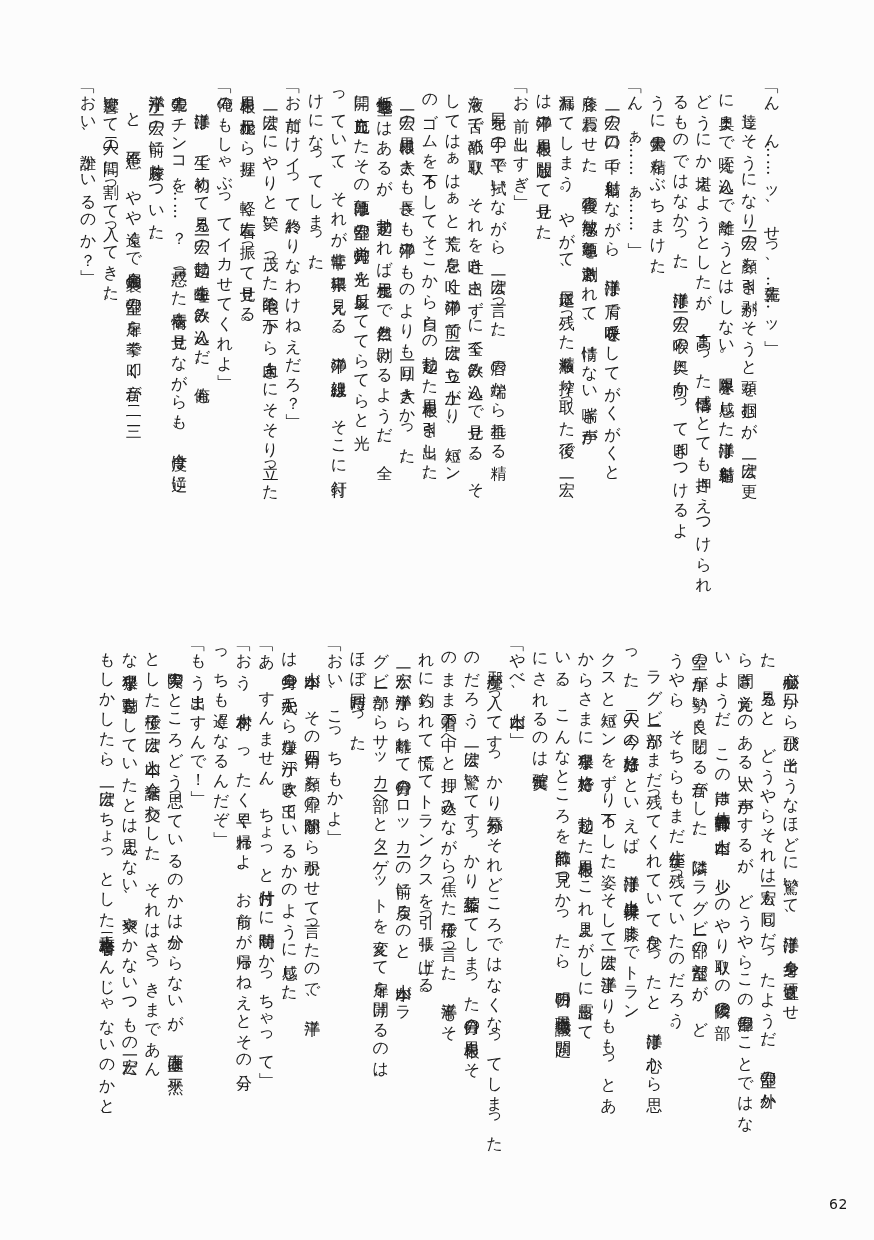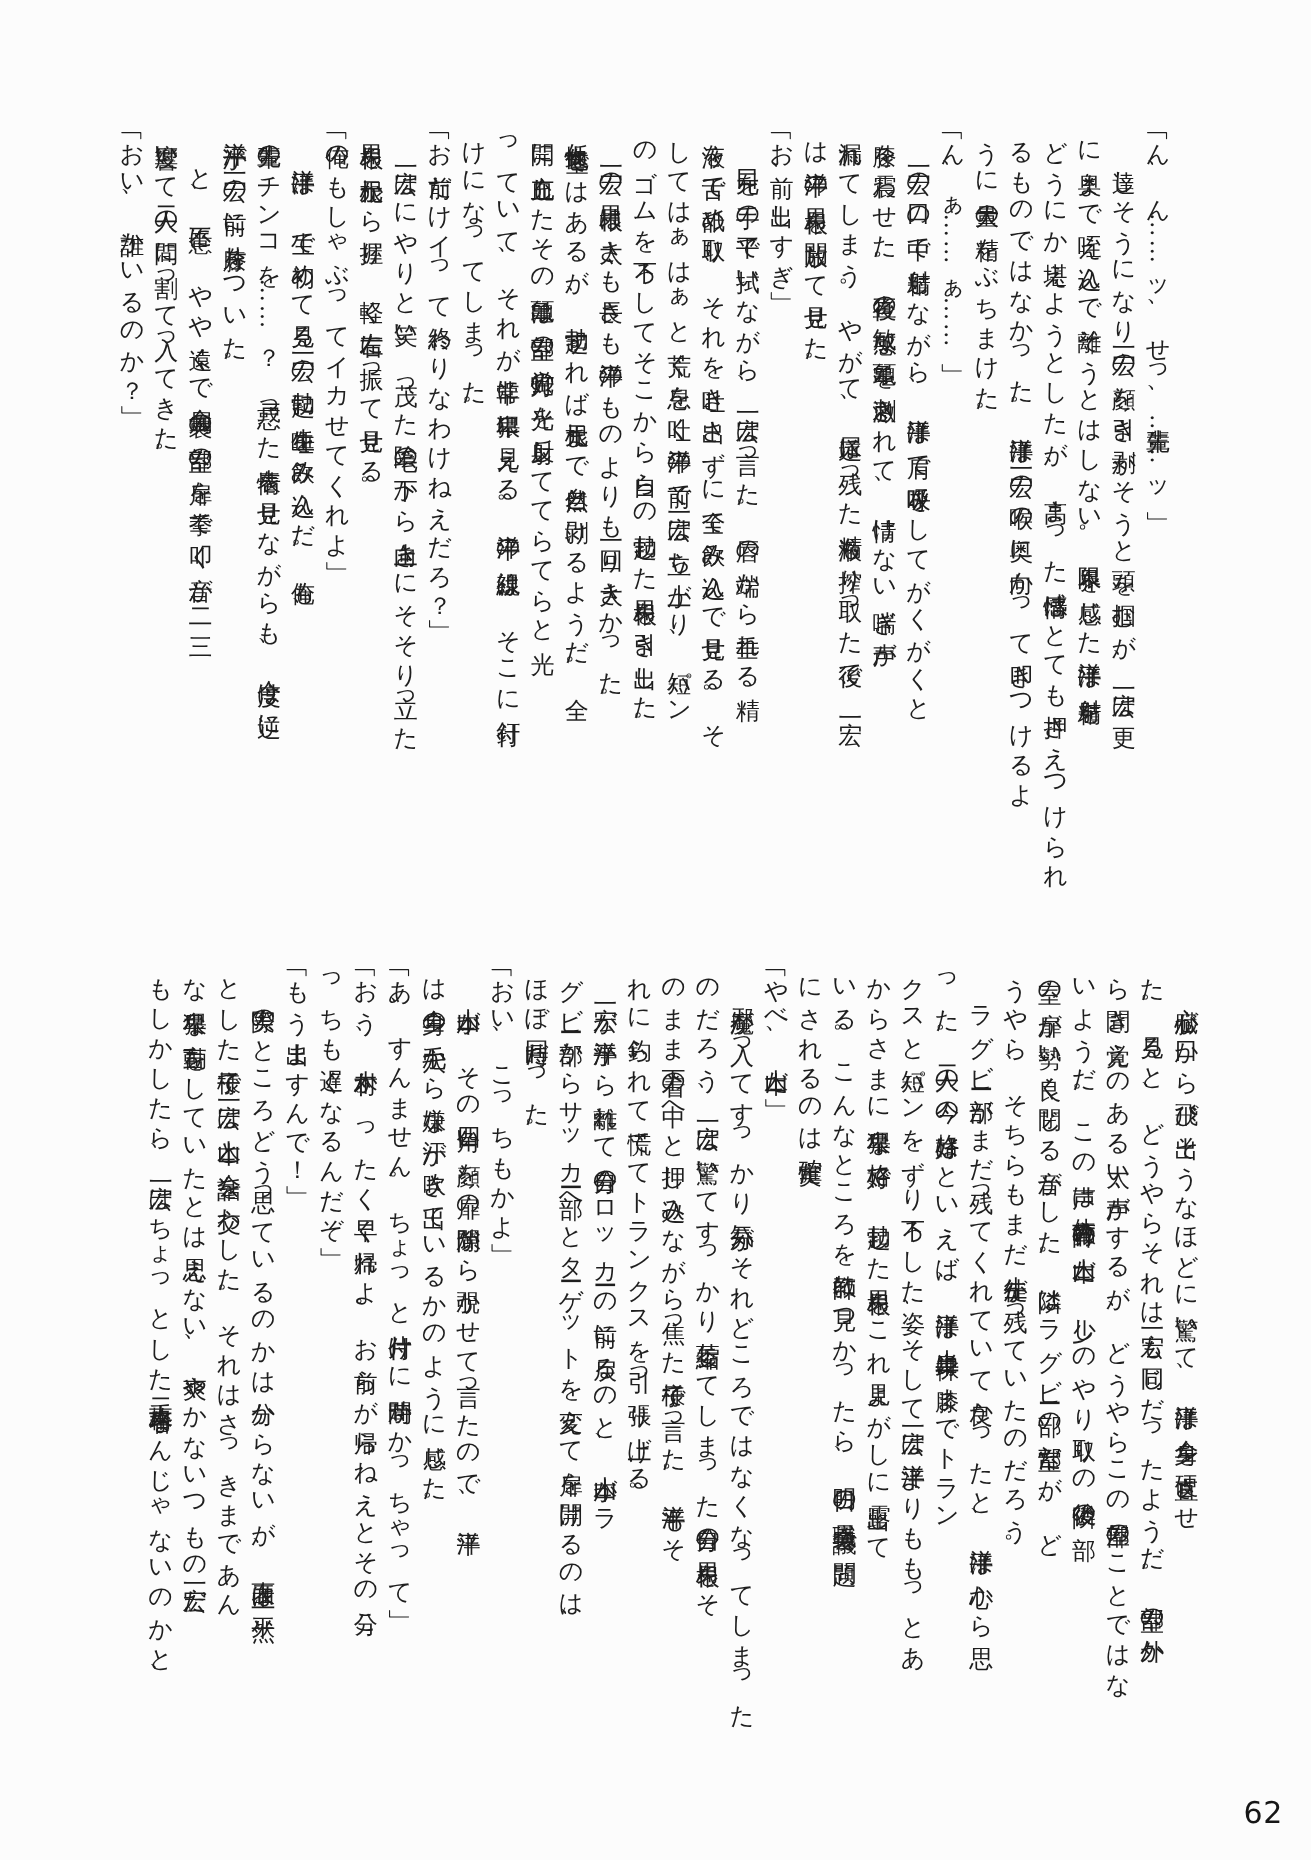--- a/index.html
+++ b/index.html
@@ -46,21 +46,21 @@
     left: 95px;
     top: 641px;
     width: 707px;
     height: 532px;
   }
   .pagenum {
     position: absolute;
     left: 829px;
     top: 1196px;
     font-family: "DejaVu Sans", "Liberation Sans", sans-serif;
-    font-size: 20px;
+    font-size: 14px;
     color: #161616;
     letter-spacing: 0.5px;
   }
 </style>
 </head>
 <body>
 
 <div class="page">
   <div id="top-block" class="vblock">
       <div class="tline">「ん、ん……ッ、せっ、先輩……ッ」</div>

